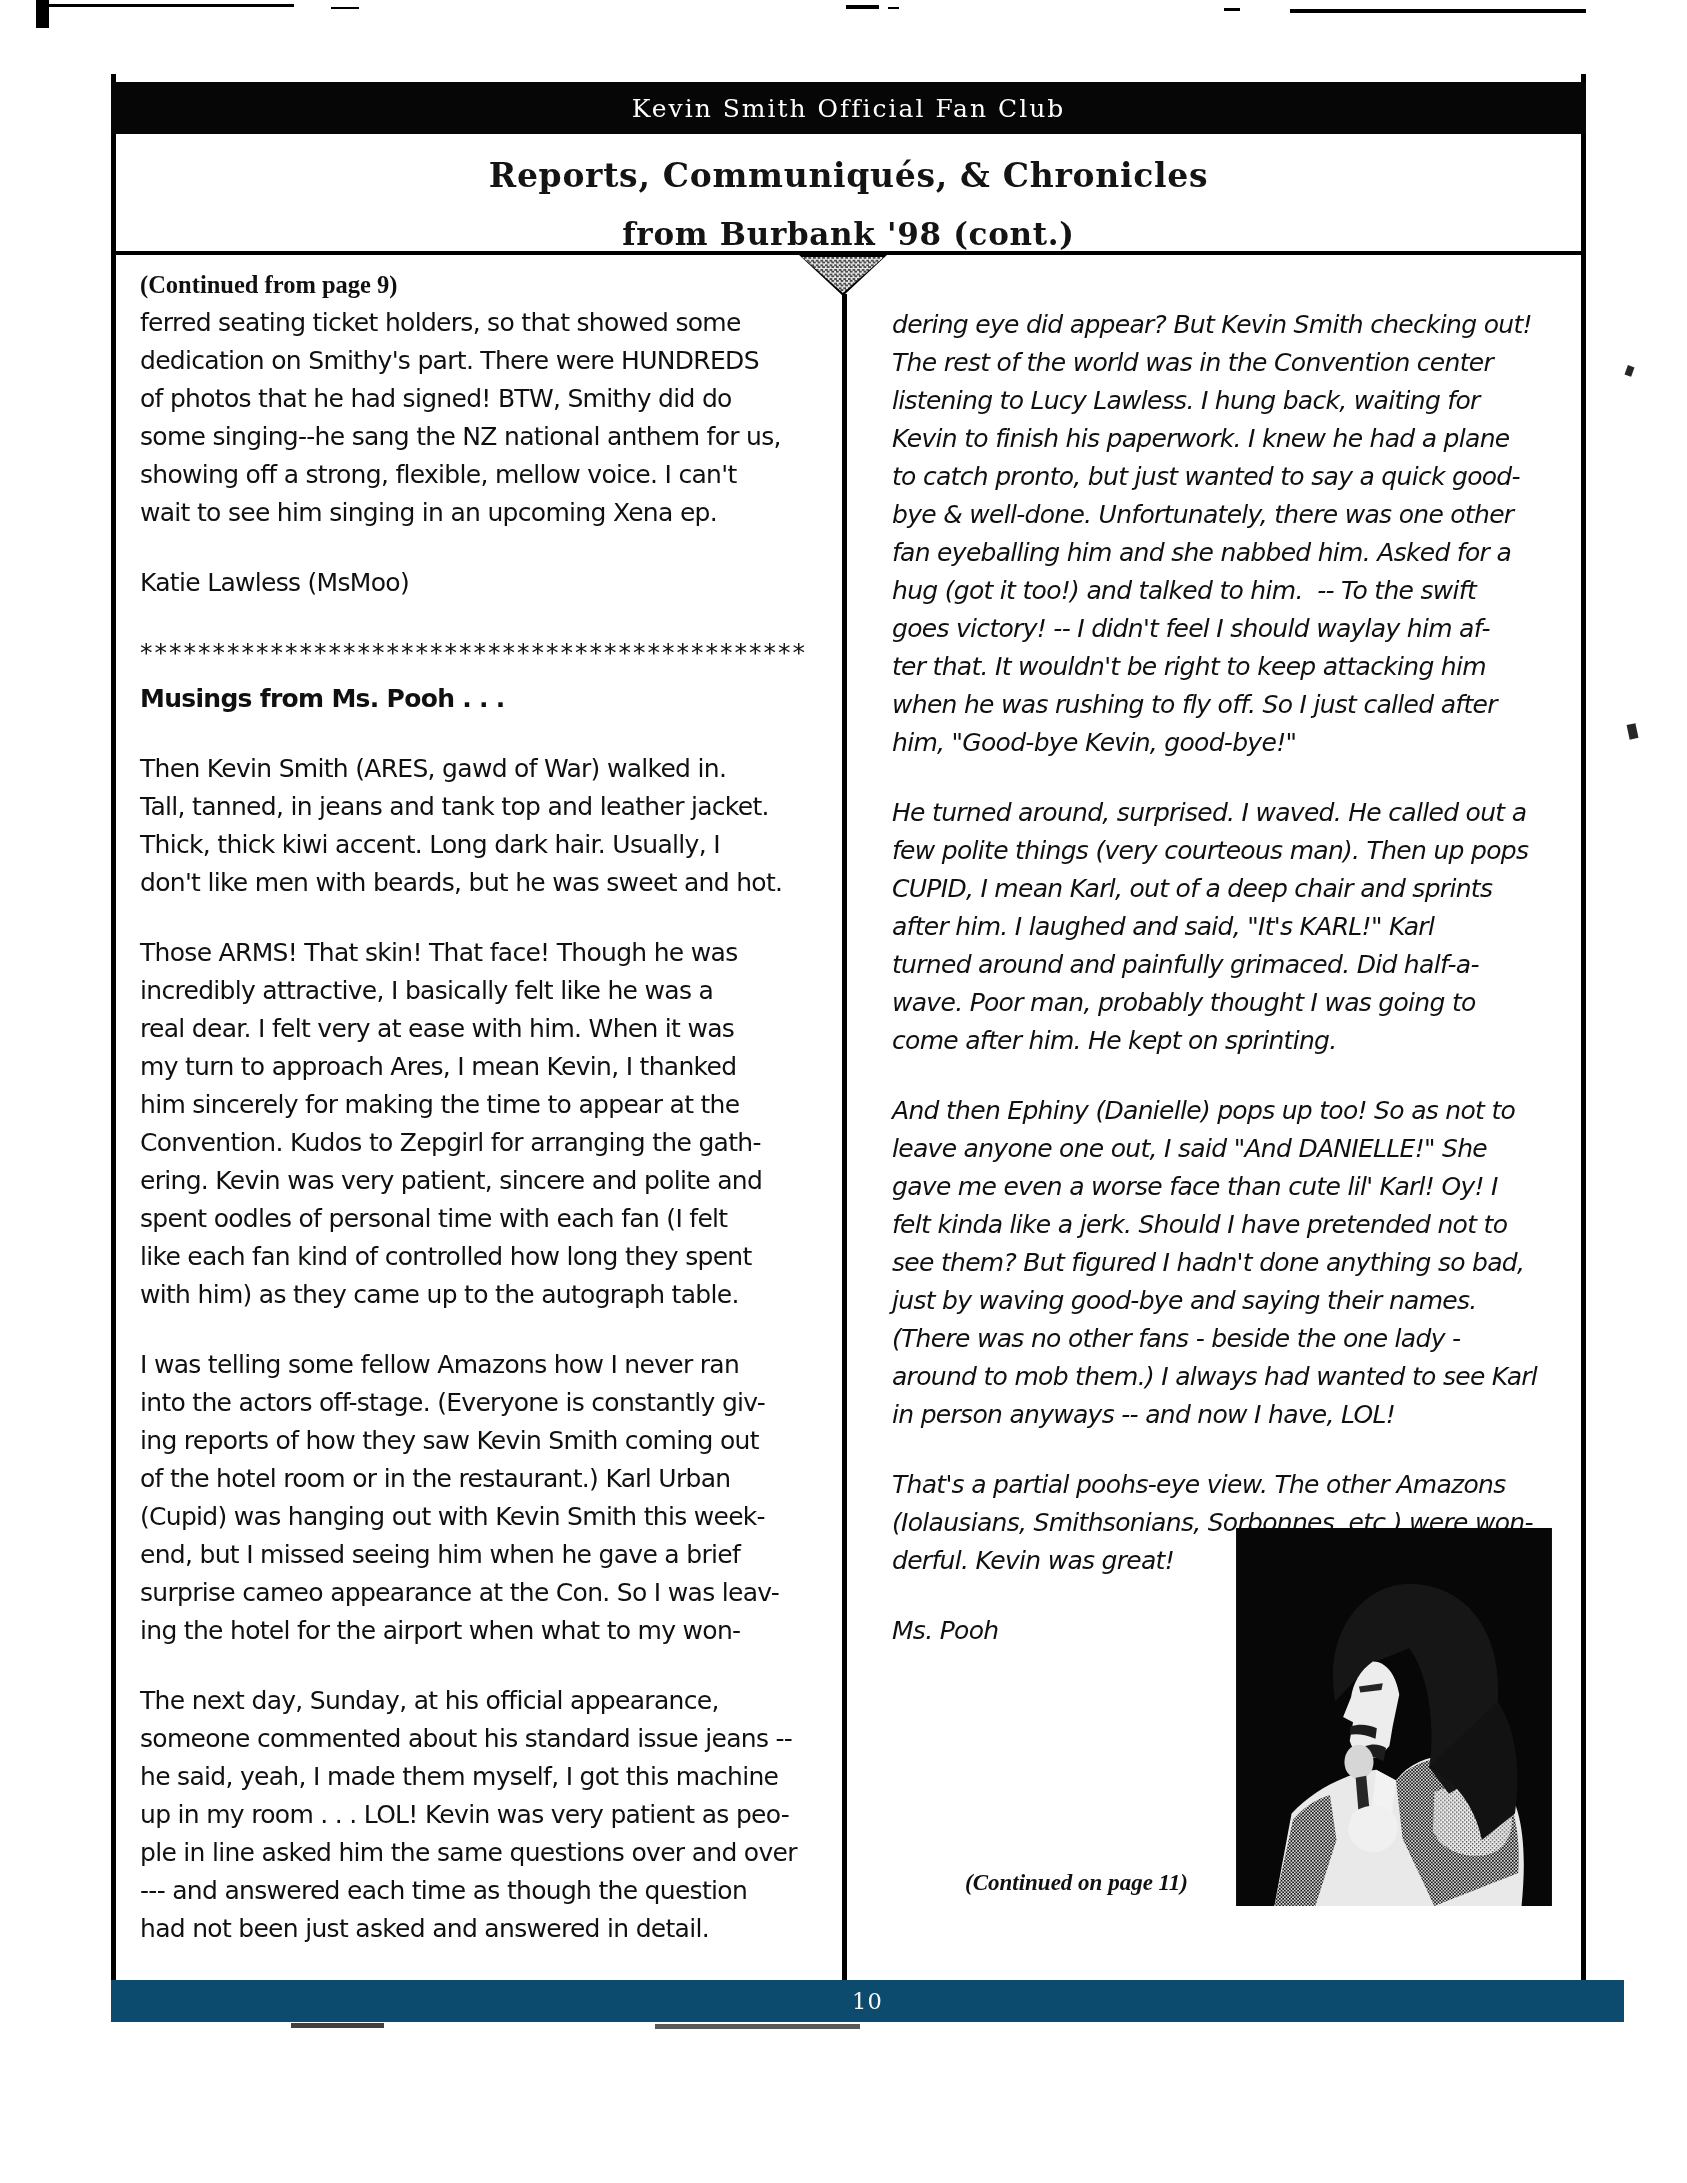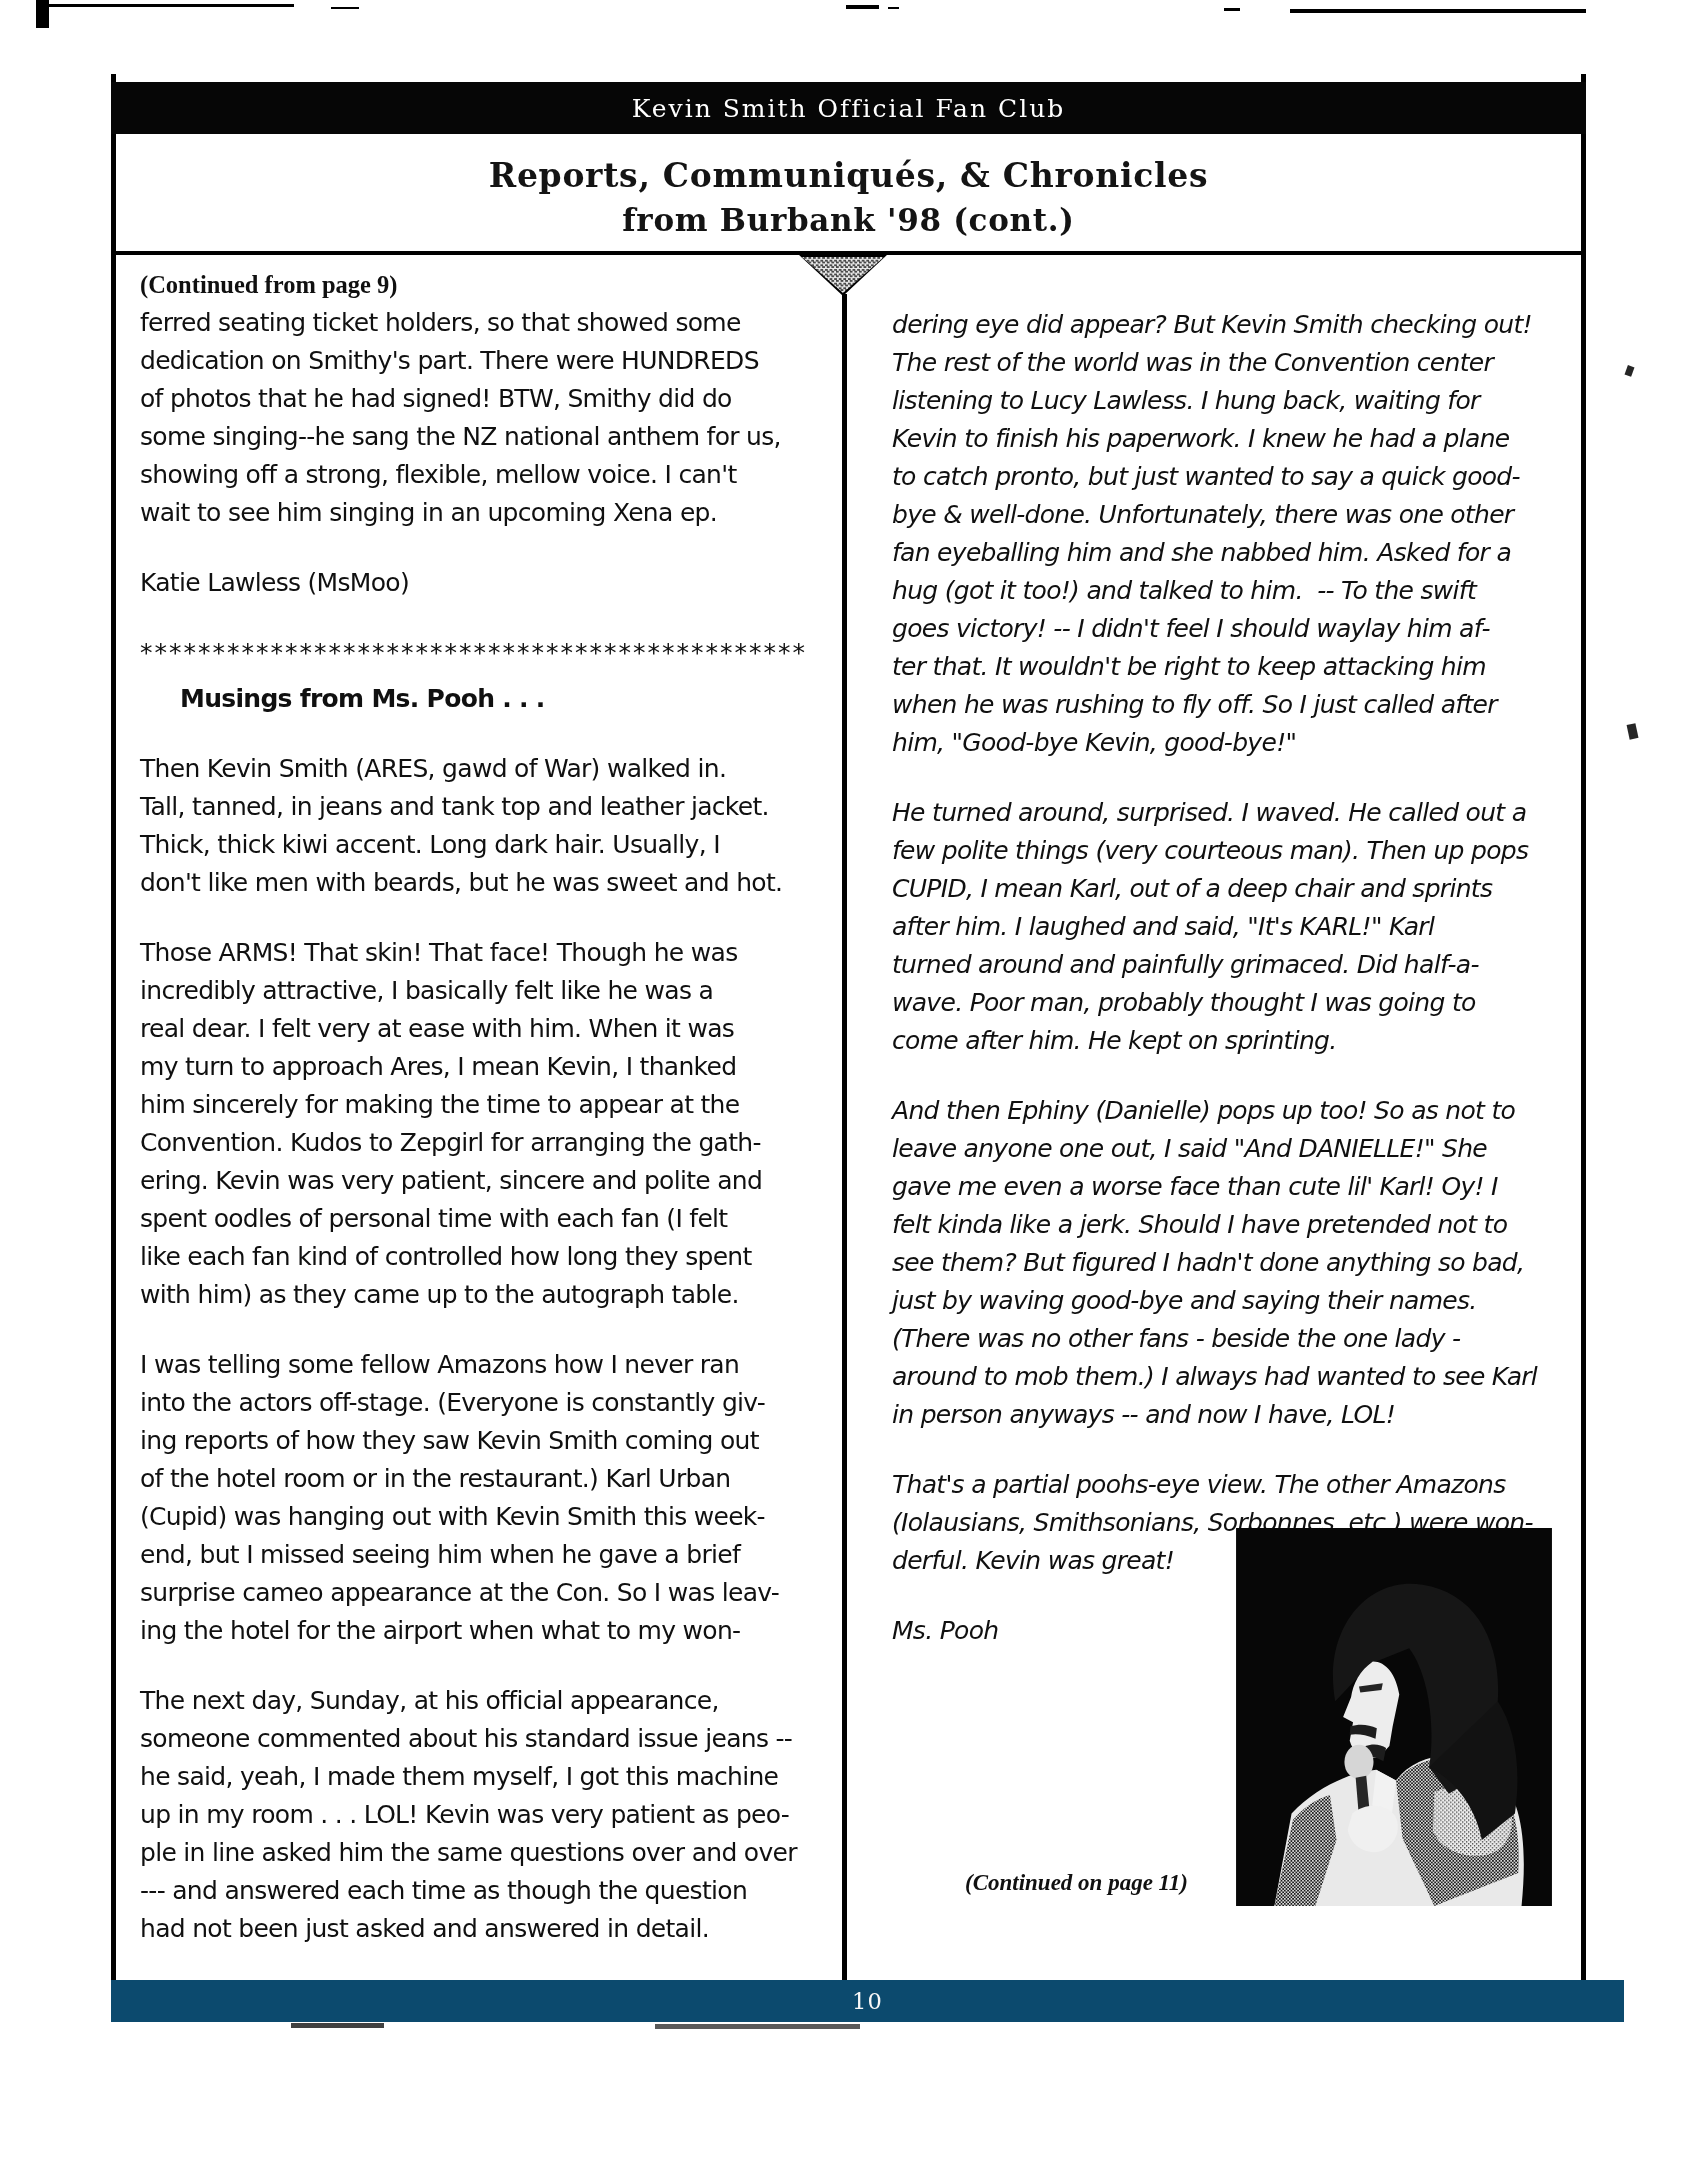--- a/index.html
+++ b/index.html
@@ -14,37 +14,37 @@
   .border-left{position:absolute;left:111px;top:74px;width:4.6px;height:1948px;background:#000;}
   .border-right{position:absolute;left:1581px;top:74px;width:4.6px;height:1948px;background:#000;}
 
   .header-bar{position:absolute;left:111px;top:74px;width:1475px;height:52px;background:#060606;
               display:flex;align-items:center;justify-content:center;margin-top:8px;}
   .header-bar span{font-family:"DejaVu Serif",serif;font-size:25px;color:#ffffff;letter-spacing:2px;}
 
   .masthead{position:absolute;left:111px;top:126px;width:1475px;height:125px;border-bottom:4.6px solid #000;
             text-align:center;font-family:"DejaVu Serif",serif;font-weight:600;color:#141414;}
   .masthead .line1{margin-top:30px;font-size:33px;letter-spacing:0.7px;}
-  .masthead .line2{margin-top:7px;font-size:31px;letter-spacing:0.7px;}
+  .masthead .line2{margin-top:21px;font-size:31px;letter-spacing:0.7px;}
 
   .triangle-outline{position:absolute;left:798px;top:254px;width:90px;height:42px;background:#000;
                     clip-path:polygon(0 0,100% 0,50% 100%);}
   .divider-triangle{position:absolute;left:802px;top:257px;width:82px;height:36px;
                     background:repeating-conic-gradient(#4a4a4a 0% 25%,#e8e8e8 0% 50%) 0 0/4.6px 4.6px;
                     clip-path:polygon(0 0,100% 0,50% 100%);}
   .divider-line{position:absolute;left:842px;top:294px;width:4.6px;height:1686px;background:#000;}
 
   
   .column{position:absolute;font-size:25px;line-height:38px;letter-spacing:-0.7px;color:#101010;}
   .left-column{left:140px;top:270px;width:711px;}
   .right-column{left:892px;top:306px;width:701px;font-style:italic;}
   .para{white-space:pre;margin:0 0 32px 0;}
   .continued-note{font-family:"Liberation Serif",serif;font-weight:600;
                   font-size:24.5px;line-height:30px;letter-spacing:0;margin:0 0 4px 0;white-space:pre;}
-  .heading{font-weight:bold;margin-left:40px;}
+  .heading{font-weight:bold;}
   .asterisks{margin-bottom:8px;letter-spacing:2px;}
   .signature{margin:0;}
 
   .photo{position:absolute;left:1236px;top:1528px;width:316px;height:378px;}
   .photo-caption{position:absolute;left:965px;top:1870px;font-family:"Liberation Serif",serif;
                  font-style:italic;font-weight:600;font-size:23px;color:#111;white-space:pre;}
 
   .footer-bar{position:absolute;left:111px;top:1980px;width:1513px;height:42px;background:#0c4a6e;
               display:flex;align-items:center;justify-content:center;}
   .footer-bar span{font-family:"DejaVu Serif",serif;font-size:22.5px;color:#f8f8f8;letter-spacing:1.3px;}

